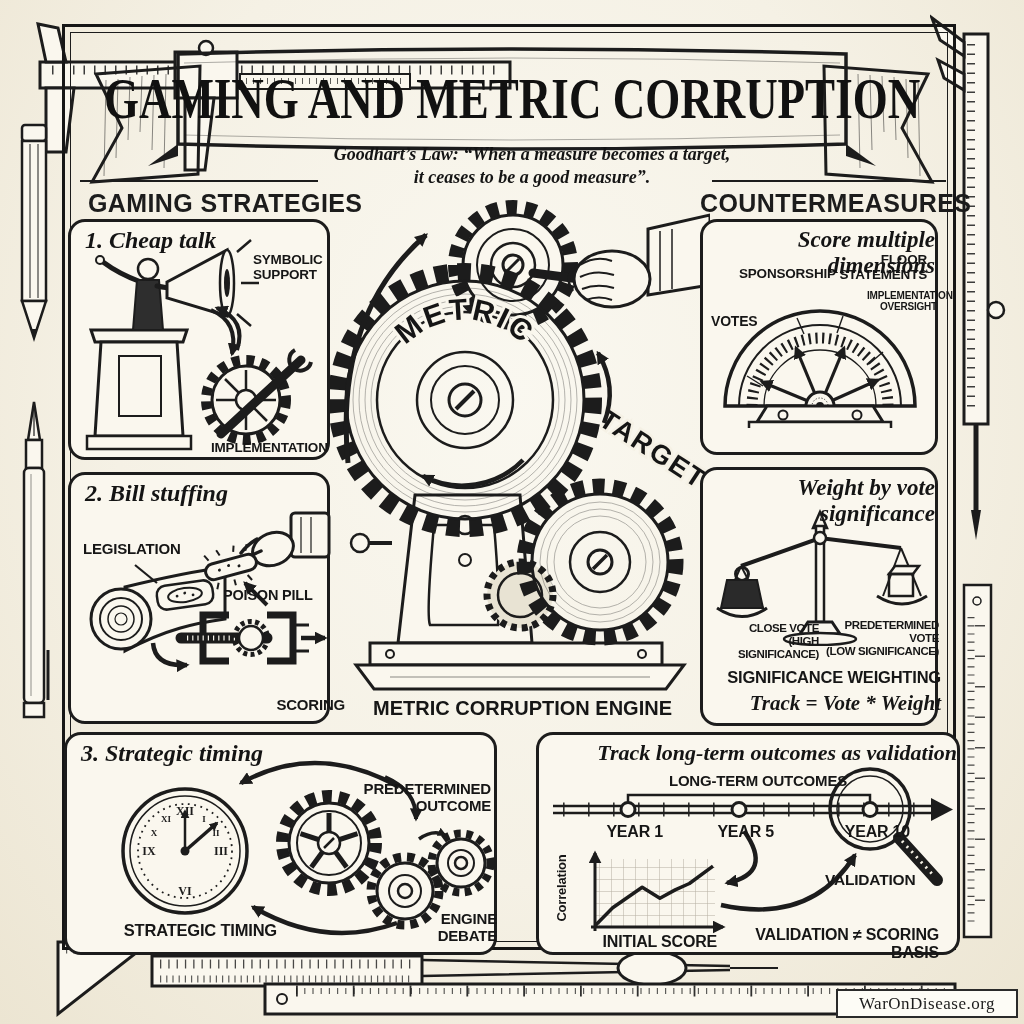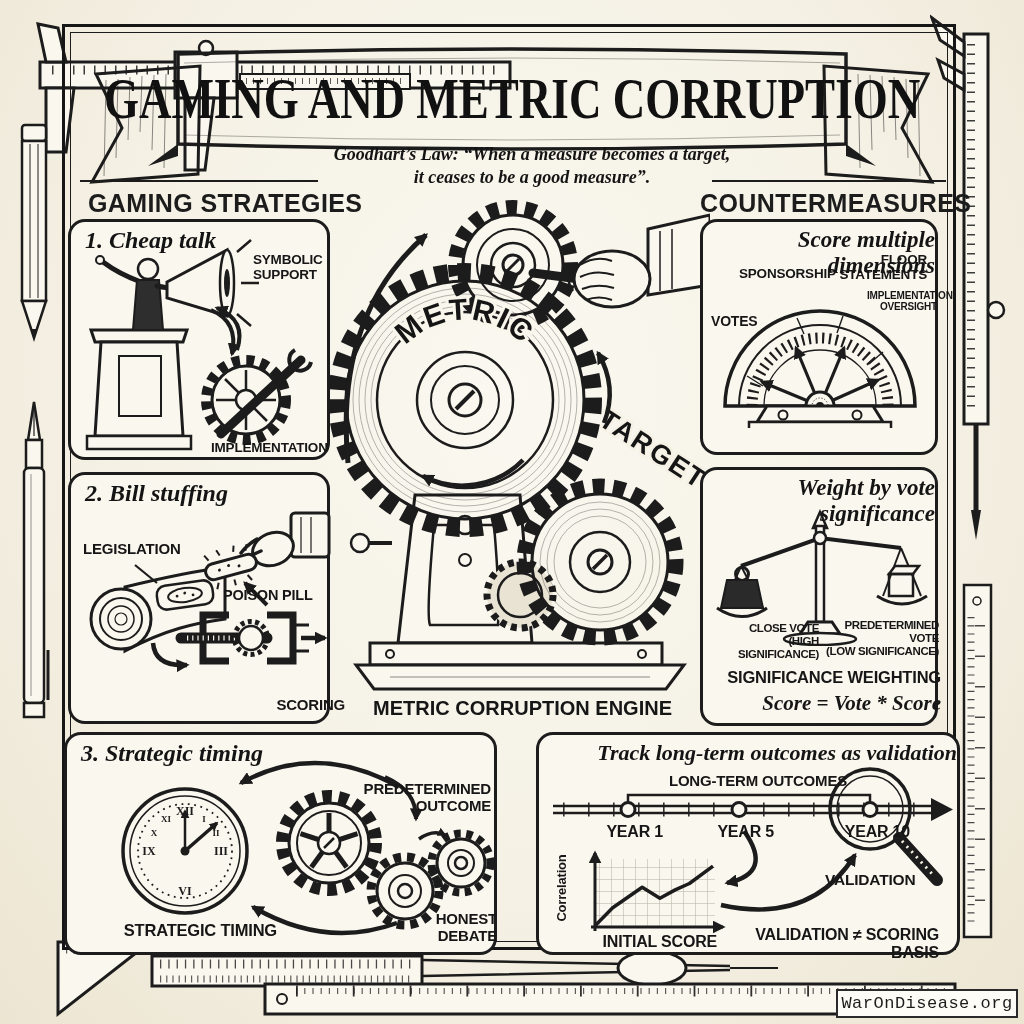--- a/index.html
+++ b/index.html
@@ -18,21 +18,21 @@
   .hline{position:absolute;border-top:2.5px solid #1c1c1c;z-index:2}
   .colhead{position:absolute;font-weight:bold;font-size:25px;letter-spacing:.4px;z-index:3}
   #frame{position:absolute;left:62px;top:24px;width:894px;height:926px;border:3.5px solid #161616;z-index:2}
   #frame .inner{position:absolute;left:5px;top:5px;right:5px;bottom:5px;border:1.5px solid #1c1c1c}
   #banner-title{position:absolute;left:178px;top:57px;width:668px;height:82px;display:flex;
     align-items:center;justify-content:center;font-family:"Liberation Serif",serif;font-weight:bold;
     font-size:45px;white-space:nowrap;transform:scaleY(1.28);transform-origin:50% 46%;z-index:7;color:#111}
   #subtitle{position:absolute;left:222px;top:143px;width:620px;text-align:center;font-size:18px;
     line-height:1.25;white-space:pre-line;z-index:7;color:#141414}
   #watermark{position:absolute;left:836px;top:989px;width:182px;height:29px;border:2px solid #2a2a2a;
-    background:#fdfcf6;font-family:Liberation Mono, monospace;font-size:17px;display:flex;
+    background:#fdfcf6;font-family:Liberation Serif, serif;font-size:17px;display:flex;
     align-items:center;justify-content:center;letter-spacing:.5px;z-index:8}
   svg .ink{stroke:#1c1c1c;fill:none}
   svg .paper{fill:#faf7ee}
 </style>
 </head>
 <body>
 
 <div id="canvas">
 
   <svg width="0" height="0" style="position:absolute">
@@ -271,21 +271,21 @@
         <circle cx="394" cy="128" r="6" class="ink paper" stroke-width="2.5"></circle>
       </g>
       <path d="M332 52 Q250 6 174 48" class="ink" stroke-width="4.5" marker-end="url(#ah)"></path>
       <path d="M318 42 Q350 56 349 84" class="ink" stroke-width="4" marker-end="url(#ah)"></path>
       <path d="M330 188 Q258 214 186 172" class="ink" stroke-width="4.5" marker-end="url(#ah)"></path>
       <path d="M352 104 Q366 94 378 100" class="ink" stroke-width="3.5" marker-end="url(#ahs)"></path>
     </svg>
     <div class="lbl tc" style="left:30px;top:186px;width:180px;font-size:16.5px">STRATEGIC TIMING</div>
     <div class="lbl tc" style="left:296px;top:46px;width:128px;font-size:15px">PREDETERMINED
 OUTCOME</div>
-    <div class="lbl tc" style="left:350px;top:176px;width:80px;font-size:15px">HONEST
+    <div class="lbl tc" style="left:350px;top:176px;width:80px;font-size:15px">ENGINE
 DEBATE</div>
   </div>
 
   <svg class="asvg" style="left:330px;top:195px;z-index:3" width="380" height="500">
     <g>
       <circle cx="30" cy="348" r="9" class="paper ink" stroke-width="2.5"></circle>
       <line x1="39" y1="348" x2="62" y2="348" class="ink" stroke-width="4"></line>
       <path d="M85 300 L68 448 L202 448 L190 300 Z" class="paper ink" stroke-width="3"></path>
       <path d="M104 330 Q96 420 100 430 L168 430 Q170 400 164 330 Z" fill="#efeadb" class="ink" stroke-width="2.5"></path>
       <circle cx="135" cy="330" r="9" class="paper ink" stroke-width="2.5"></circle>
@@ -410,21 +410,21 @@
         <path d="M 172 92 Q 197 108 222 92" class="ink" stroke-width="3"></path>
       </g>
       <polygon points="103,118 127,118 135,130 95,130" class="paper ink" stroke-width="3"></polygon>
       <ellipse cx="115" cy="135" rx="36" ry="6" class="paper ink" stroke-width="2.5"></ellipse>
     </svg>
     <div class="lbl tc" style="left:2px;top:152px;width:114px;font-size:11.5px;letter-spacing:-0.4px">CLOSE VOTE
 (HIGH SIGNIFICANCE)</div>
     <div class="lbl tc" style="left:120px;top:149px;width:116px;font-size:11.5px;letter-spacing:-0.4px">PREDETERMINED VOTE
 (LOW SIGNIFICANCE)</div>
     <div class="lbl tc" style="left:0;top:198px;width:238px;font-size:16.5px">SIGNIFICANCE WEIGHTING</div>
-    <div class="lbl tc script" style="left:0;top:222px;width:238px;font-size:21px;letter-spacing:0">Score = Vote * Score</div>
+    <div class="lbl tc script" style="left:0;top:222px;width:238px;font-size:21px;letter-spacing:0">Track = Vote * Weight</div>
   </div>
 
   <div class="panel" style="left:536px;top:732px;width:424px;height:223px">
     <div class="panel-title tc" style="left:0;width:100%;font-size:22px">Track long-term outcomes as validation</div>
     <svg class="asvg" style="left:0;top:0" width="424" height="223">
       <g>
         <line x1="14" y1="71" x2="392" y2="71" class="ink" stroke-width="2.5"></line>
         <line x1="14" y1="78" x2="392" y2="78" class="ink" stroke-width="2.5"></line>
         <line x1="24" y1="74.5" x2="388" y2="74.5" stroke="#1c1c1c" stroke-width="14" stroke-dasharray="1.6 23.4" opacity=".9"></line>
         <polygon points="392,63 414,74.5 392,86" fill="#1c1c1c"></polygon>

